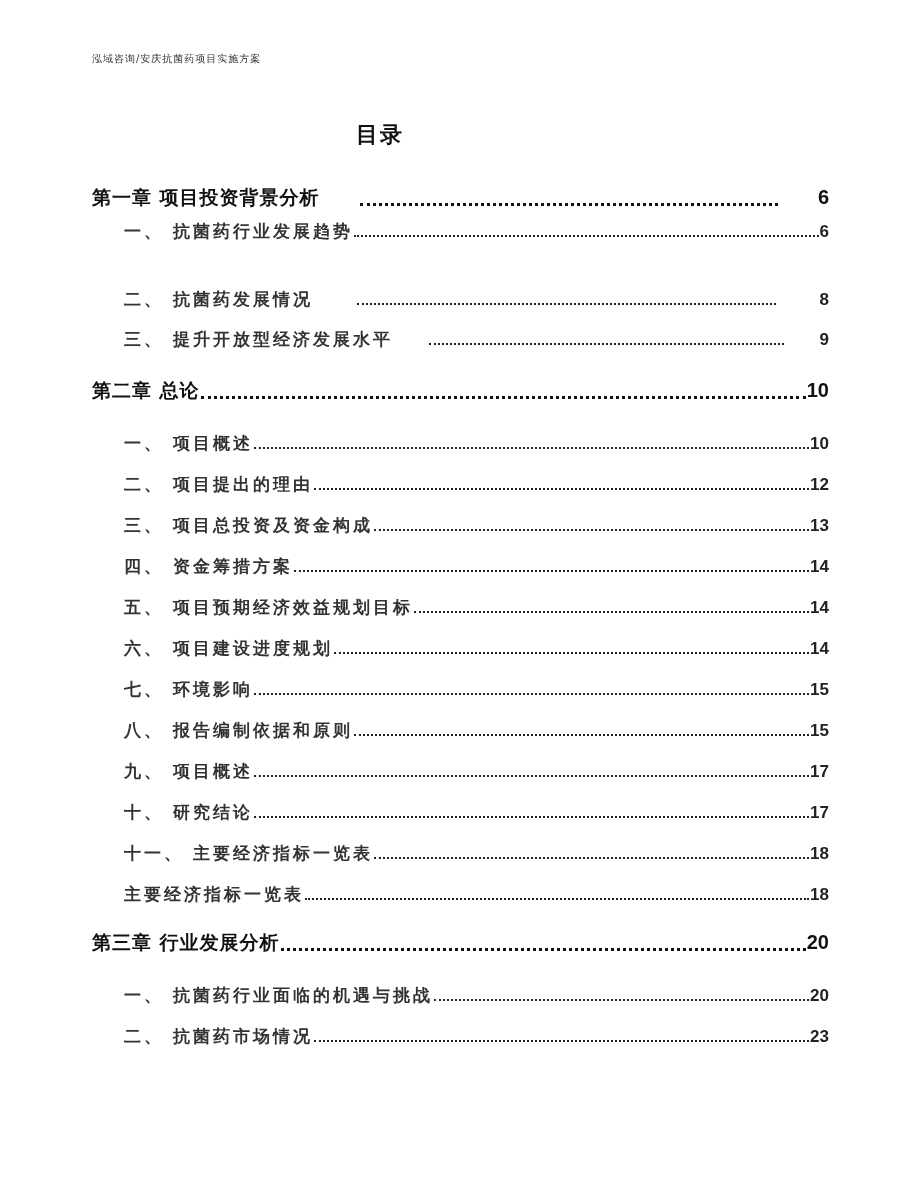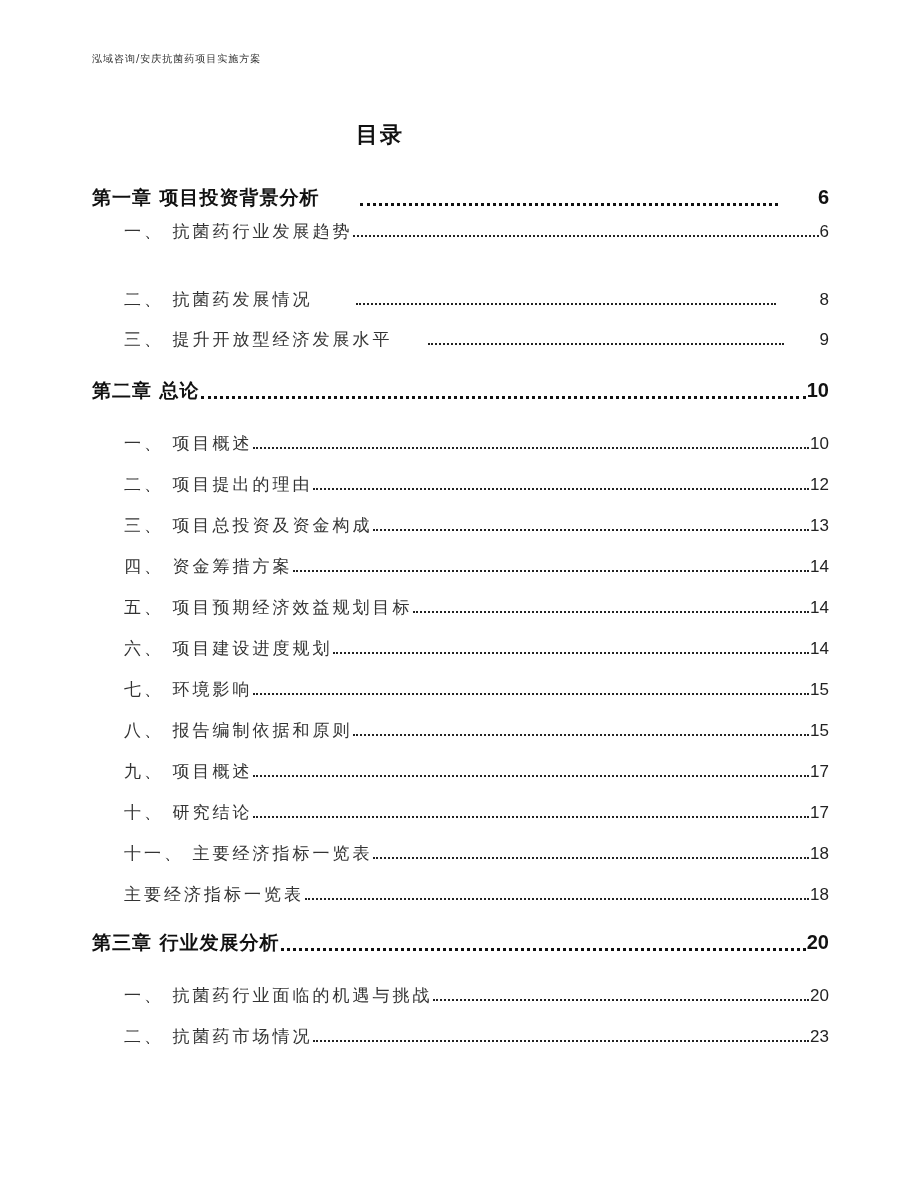--- a/index.html
+++ b/index.html
@@ -26,21 +26,21 @@
     .row .dots {
       flex: 1 1 auto; overflow: hidden; margin: 0 1px;
       border-bottom: 2px dotted #222; height: 0; align-self: flex-end;
       margin-bottom: 6px;
     }
     .row .page { flex: 0 0 auto; font-family: "Liberation Sans", sans-serif; }
     .row.chapter { left: 92px; font-size: 19px; font-weight: bold; color: #111; }
     .row.chapter .label { letter-spacing: 1px; }
     .row.chapter .dots { border-bottom: 3px dotted #111; margin-bottom: 5px; }
     .row.chapter .page { font-size: 20px; font-weight: bold; }
-    .row.section { left: 124px; font-size: 17px; color: #333; }
+    .row.section { left: 124px; font-size: 17px; color: #333; font-weight: bold; }
     .row.section .label { letter-spacing: 3px; }
     .row.section .page { font-size: 17px; color: #222; }
   </style>
 </head>
 <body>
 
 <div class="header">泓域咨询/安庆抗菌药项目实施方案</div>
 <div class="title">目录</div>
 
 <div class="toc" id="toc">

